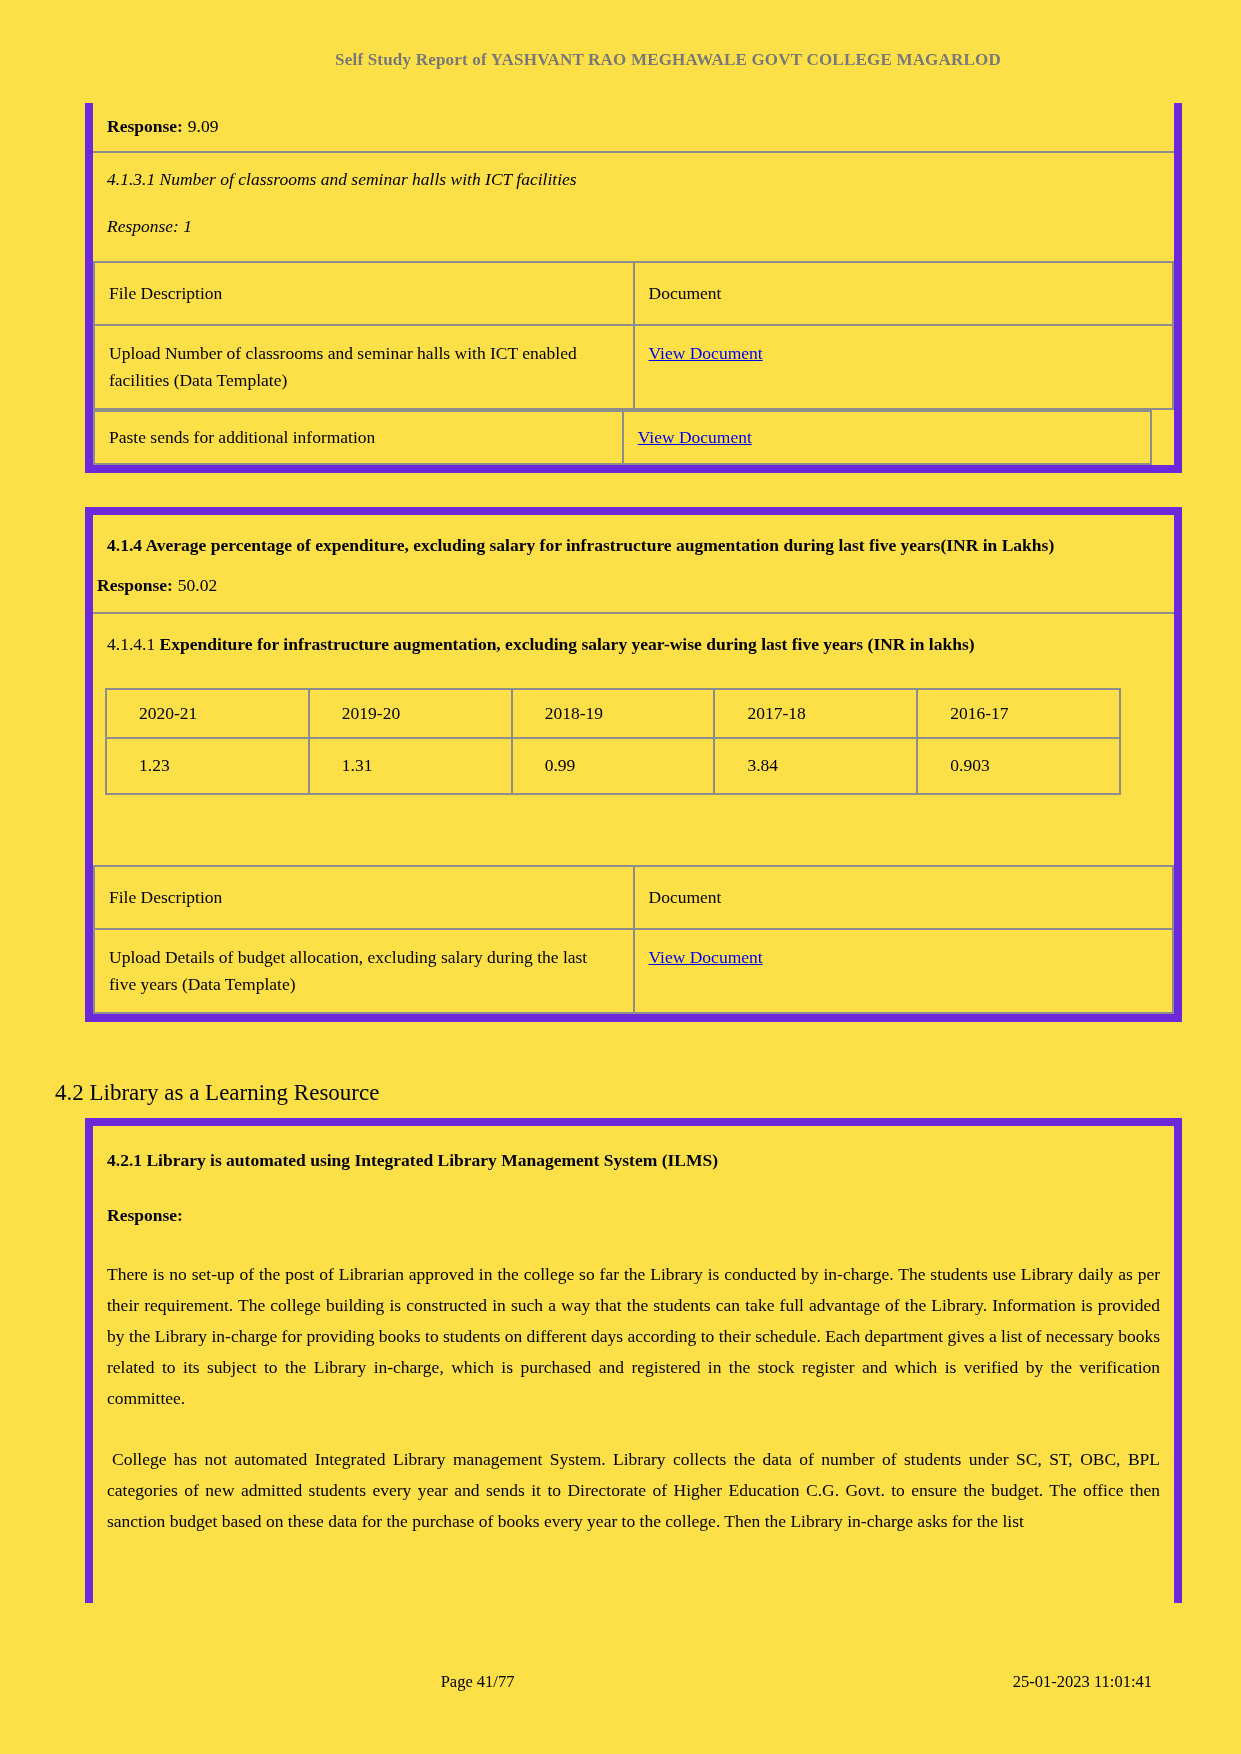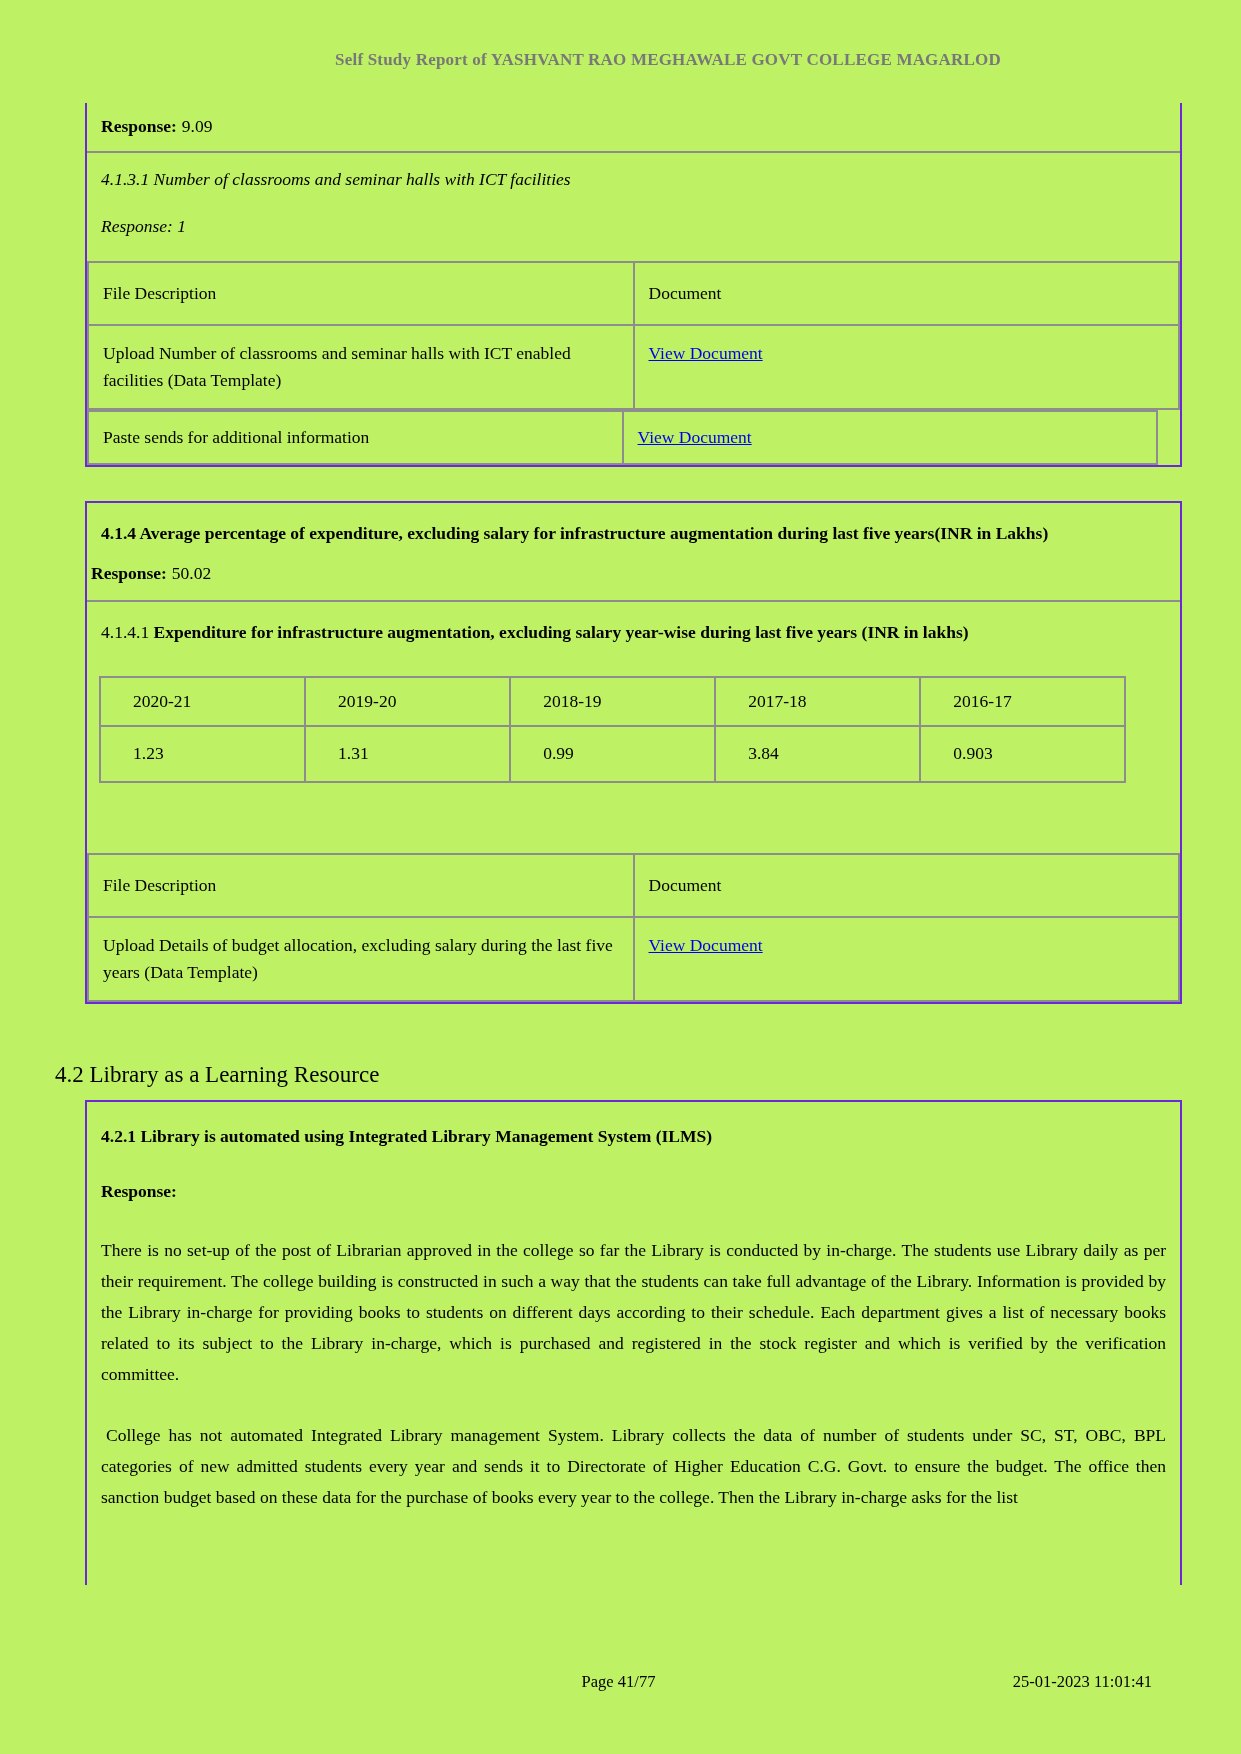--- a/index.html
+++ b/index.html
@@ -1,38 +1,38 @@
 <!DOCTYPE html>
 <html><head>
 <meta charset="utf-8">
 <style>
   * { box-sizing: border-box; margin: 0; padding: 0; }
   html,body { background:#e9e9e9; }
   .page {
     position: relative;
     width: 1241px;
     height: 1754px;
-    background: #bef264;
+    background: #fde047;
     font-family: "Liberation Serif", "DejaVu Serif", serif;
     color: #000;
     overflow: hidden;
     margin: 0 auto;
   }
   .page-header {
     margin-top: 50px;
     padding-left: 95px;
     text-align: center;
     font-weight: bold;
     font-size: 17px;
     color: #787878;
     letter-spacing: 0.2px;
   }
   .content { width: 1097px; margin-left: 85px; }
 
-  .sect { border: 2px solid #6d28d9; }
+  .sect { border: 8px solid #6d28d9; }
   .sect.first { margin-top: 33px; border-top: none; }
   .sect.cut-bottom { border-bottom: none; }
 
   .resp-row { padding: 13px 20px 14px 14px; font-size: 17.5px; border-bottom: 2px solid #8d8d8d; }
   .rv { margin-left: 5px; }
 
   .metric-block { padding: 16px 14px 24px 14px; font-size: 17.5px; font-style: italic; }
   .metric-block .line2 { margin-top: 26px; }
 
   table { border-collapse: collapse; width: 100%; font-size: 17.5px; table-layout: fixed; }
@@ -69,21 +69,21 @@
 
   .page-footer {
     position: absolute;
     top: 1672px;
     left: 85px;
     right: 89px;
     display: flex;
     font-size: 16.5px;
   }
   .page-footer .spacer { flex: 1; }
-  .page-footer .center { flex: 1; text-align: center; }
+  .page-footer .center { flex: 1; text-align: left; }
   .page-footer .right { flex: 1; text-align: right; }
 </style>
 </head>
 <body>
 
 <div class="page">
 
   <div class="page-header">Self Study Report of YASHVANT RAO MEGHAWALE GOVT COLLEGE MAGARLOD</div>
 
   <div class="content">

